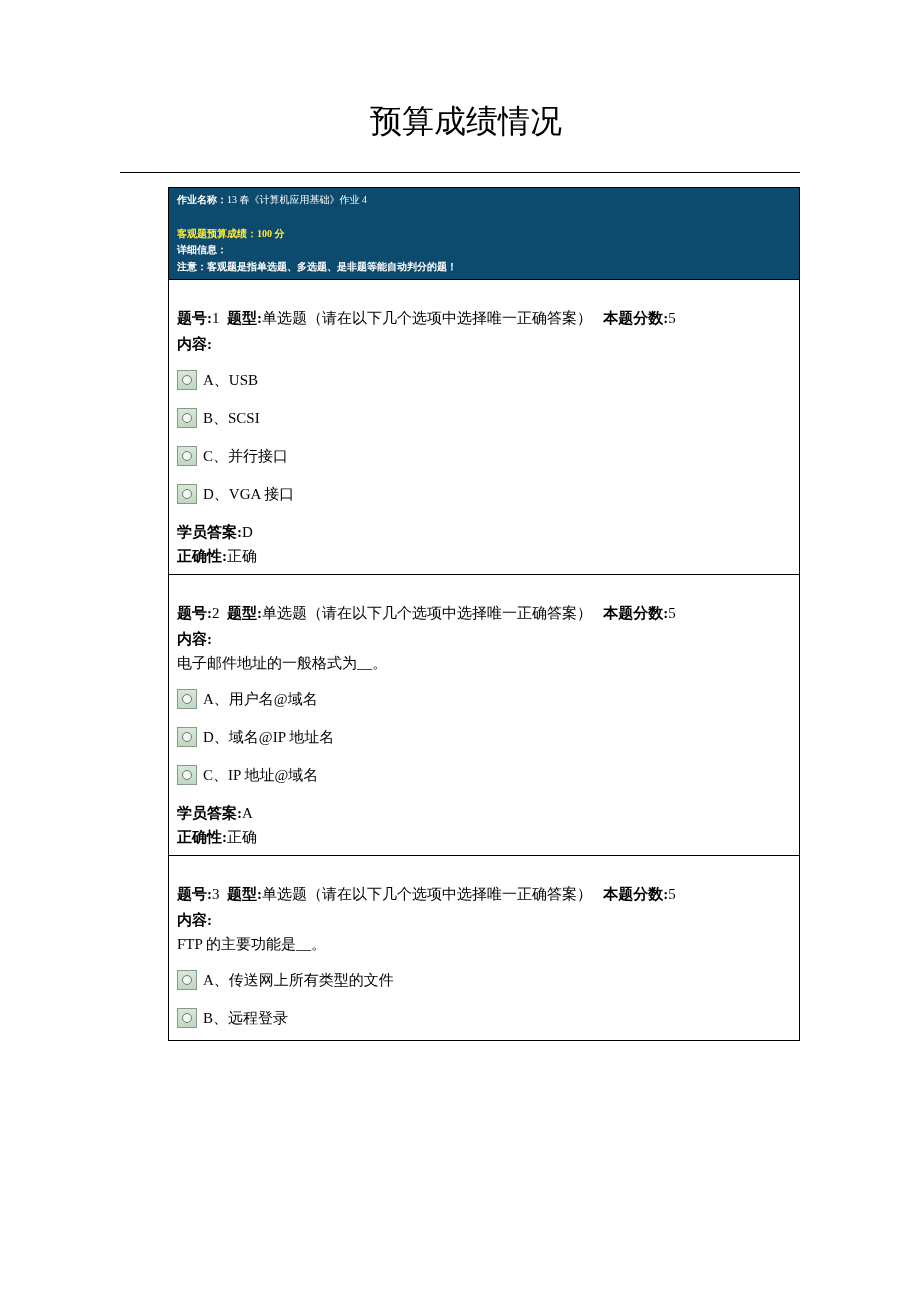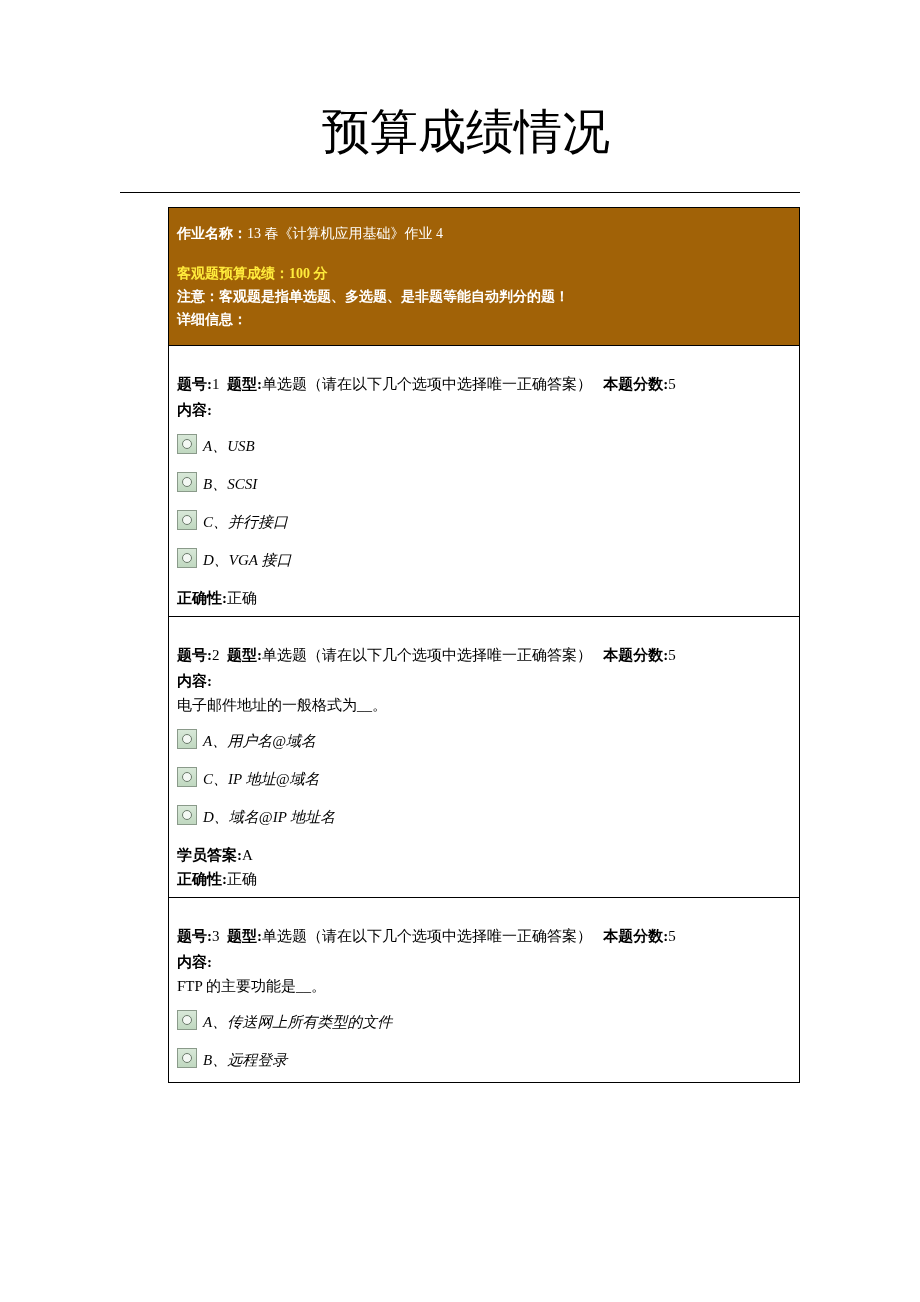--- a/index.html
+++ b/index.html
@@ -9,41 +9,41 @@
     }
     body {
       font-family: "SimSun", "宋体", serif;
       background: #fff;
       width: 920px;
       margin: 0 auto;
       padding: 0;
     }
     .page-title {
       text-align: center;
-      font-size: 48px;
+      font-size: 32px;
       font-weight: normal;
       padding: 100px 0 20px 12px;
       font-family: Liberation Serif, serif;
     }
     .hr-wrap {
       padding: 8px 120px 14px 120px;
     }
     .hr {
       border: none;
       border-top: 1.5px solid #000;
     }
     .outer-container {
       margin: 0 120px 0 168px;
       border: 1px solid #000;
     }
     .header-box {
-      background: #a16207;
+      background: #0c4a6e;
       color: #fff;
-      padding: 14px 8px;
-      font-size: 14px;
+      padding: 4px 8px;
+      font-size: 10px;
       line-height: 1.65;
     }
     .header-box .bold {
       font-weight: bold;
     }
     .header-box .score-line {
       color: #ffeb3b;
       font-weight: bold;
       margin-top: 17px;
     }
@@ -64,23 +64,22 @@
       font-weight: bold;
     }
     .q-content-label {
       font-weight: bold;
     }
     .q-text {
       margin-bottom: 8px;
     }
     .option-row {
       display: flex;
-      align-items: center;
+      align-items: flex-end;
       margin: 12px 0 14px 0;
-      font-style: italic;
     }
     .radio-box {
       width: 20px;
       height: 20px;
       background: linear-gradient(180deg, #d8e8d8 0%, #c0d8c0 100%);
       border: 1px solid #8a9a8a;
       display: inline-flex;
       align-items: center;
       justify-content: center;
       margin-right: 6px;
@@ -120,22 +119,22 @@
   <hr class="hr">
 </div>
 
 <div class="outer-container">
 
   <div class="header-box">
     <div>
       <span class="bold">作业名称：</span><span>13 春《计算机应用基础》作业 4</span>
     </div>
     <div class="score-line">客观题预算成绩：100  分</div>
+    <div class="bold">详细信息：</div>
     <div class="bold">注意：客观题是指单选题、多选题、是非题等能自动判分的题！</div>
-    <div class="bold">详细信息：</div>
   </div>
 
   <div class="question-block">
     <div class="q-header">
       <span class="bold">题号:</span><span>1</span>
       &nbsp;<span class="bold">题型:</span><span>单选题（请在以下几个选项中选择唯一正确答案）</span>
       &nbsp;&nbsp;<span class="bold">本题分数:</span><span>5</span>
     </div>
     <div class="q-content-label">内容:</div>
 
@@ -157,20 +156,23 @@
         </span>
       <span class="option-text">C、并行接口</span>
     </div>
     <div class="option-row">
       <span class="radio-box">
           <span class="radio-inner"></span>
         </span>
       <span class="option-text">D、VGA 接口</span>
     </div>
 
+    <div class="answer-line">
+      <span>学员答案:</span><span class="normal">D</span>
+    </div>
     <div class="correct-line">
       <span>正确性:</span><span class="normal">正确</span>
     </div>
   </div>
 
   <div class="question-block">
     <div class="q-header">
       <span class="bold">题号:</span><span>2</span>
       &nbsp;<span class="bold">题型:</span><span>单选题（请在以下几个选项中选择唯一正确答案）</span>
       &nbsp;&nbsp;<span class="bold">本题分数:</span><span>5</span>
@@ -181,27 +183,27 @@
     <div class="option-row">
       <span class="radio-box">
           <span class="radio-inner"></span>
         </span>
       <span class="option-text">A、用户名@域名</span>
     </div>
     <div class="option-row">
       <span class="radio-box">
           <span class="radio-inner"></span>
         </span>
+      <span class="option-text">D、域名@IP 地址名</span>
+    </div>
+    <div class="option-row">
+      <span class="radio-box">
+          <span class="radio-inner"></span>
+        </span>
       <span class="option-text">C、IP 地址@域名</span>
-    </div>
-    <div class="option-row">
-      <span class="radio-box">
-          <span class="radio-inner"></span>
-        </span>
-      <span class="option-text">D、域名@IP 地址名</span>
     </div>
 
     <div class="answer-line">
       <span>学员答案:</span><span class="normal">A</span>
     </div>
     <div class="correct-line">
       <span>正确性:</span><span class="normal">正确</span>
     </div>
   </div>
 

